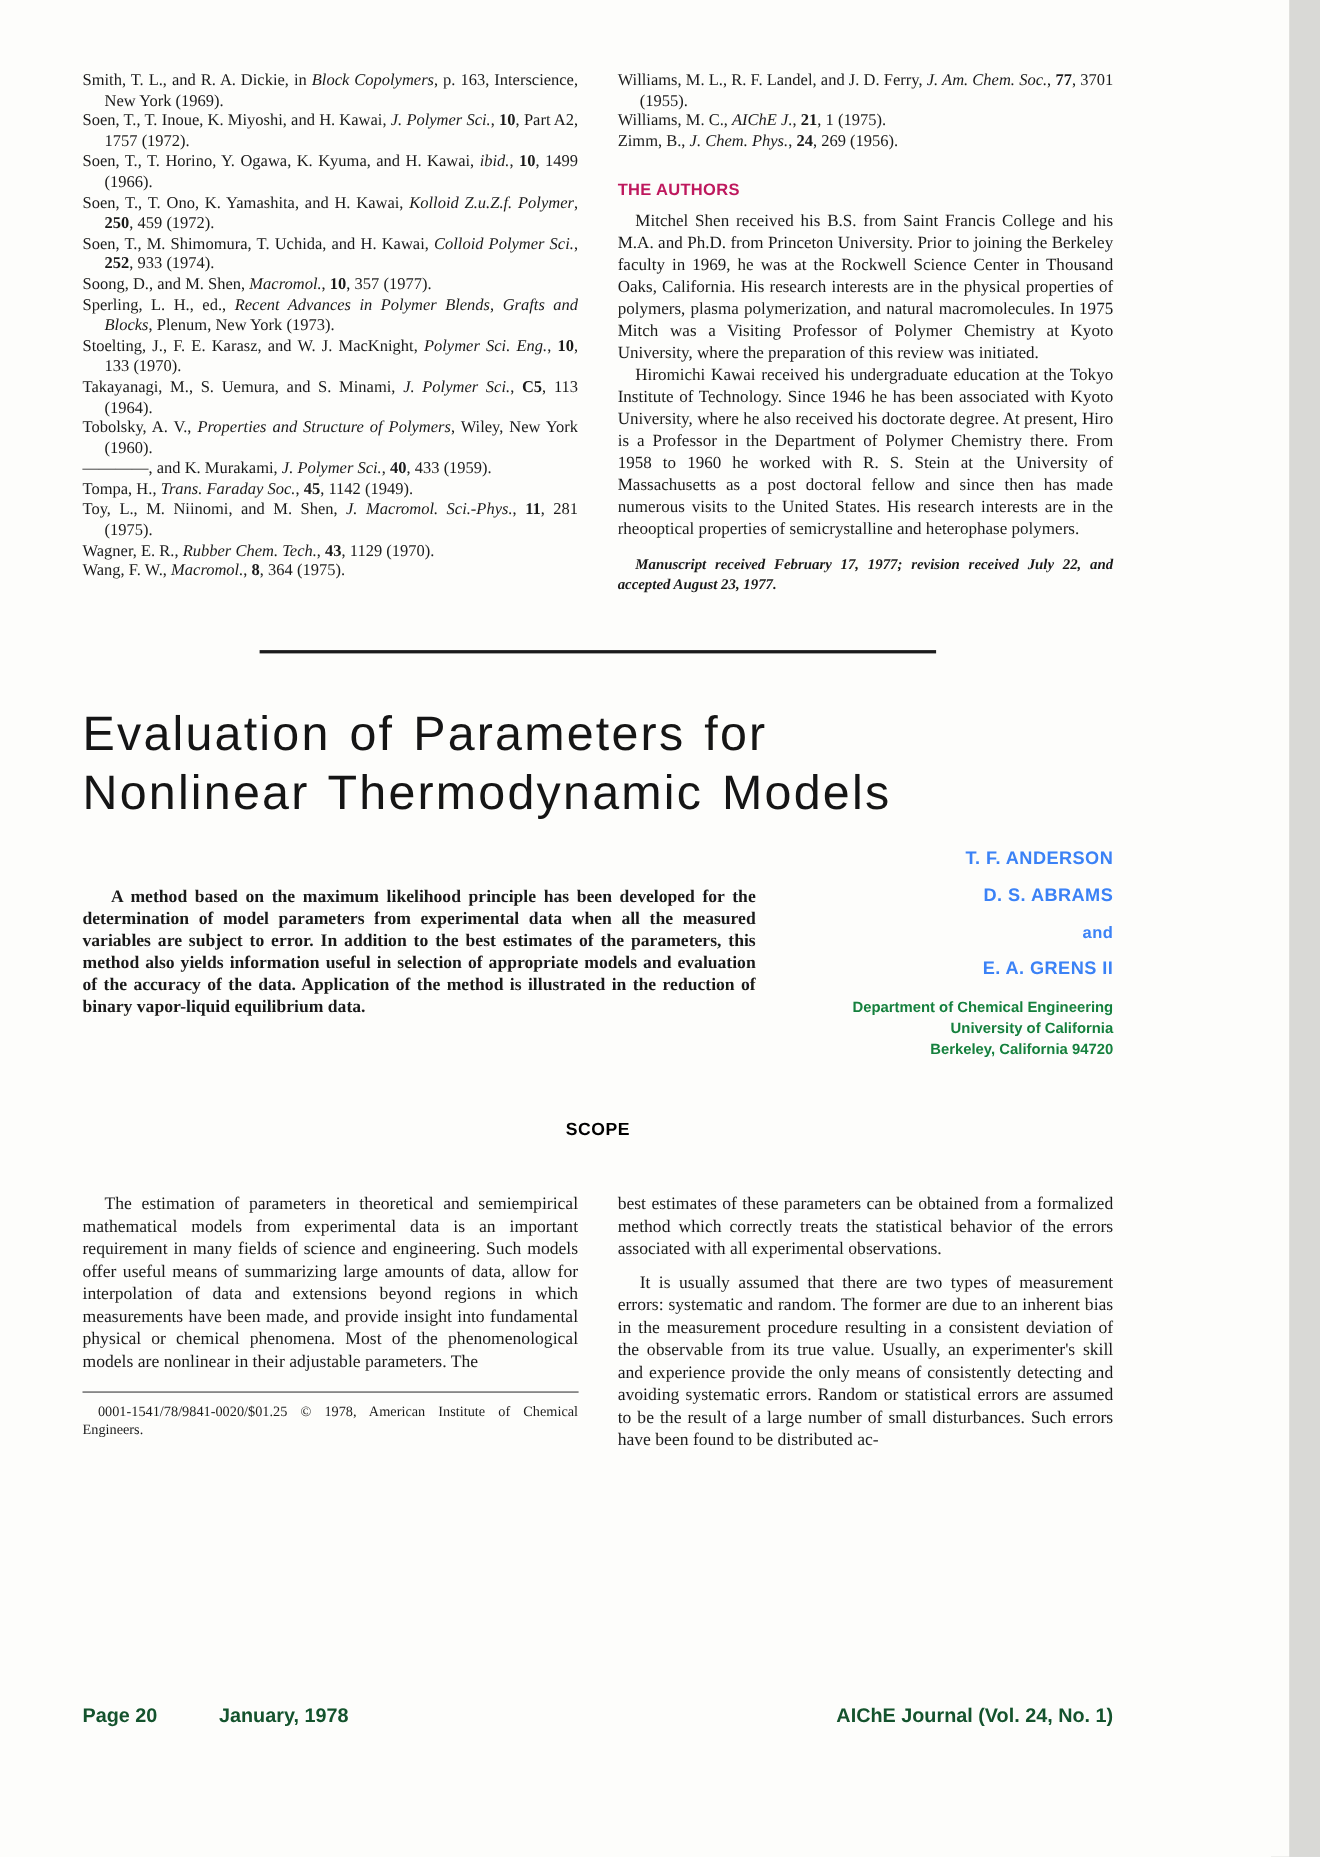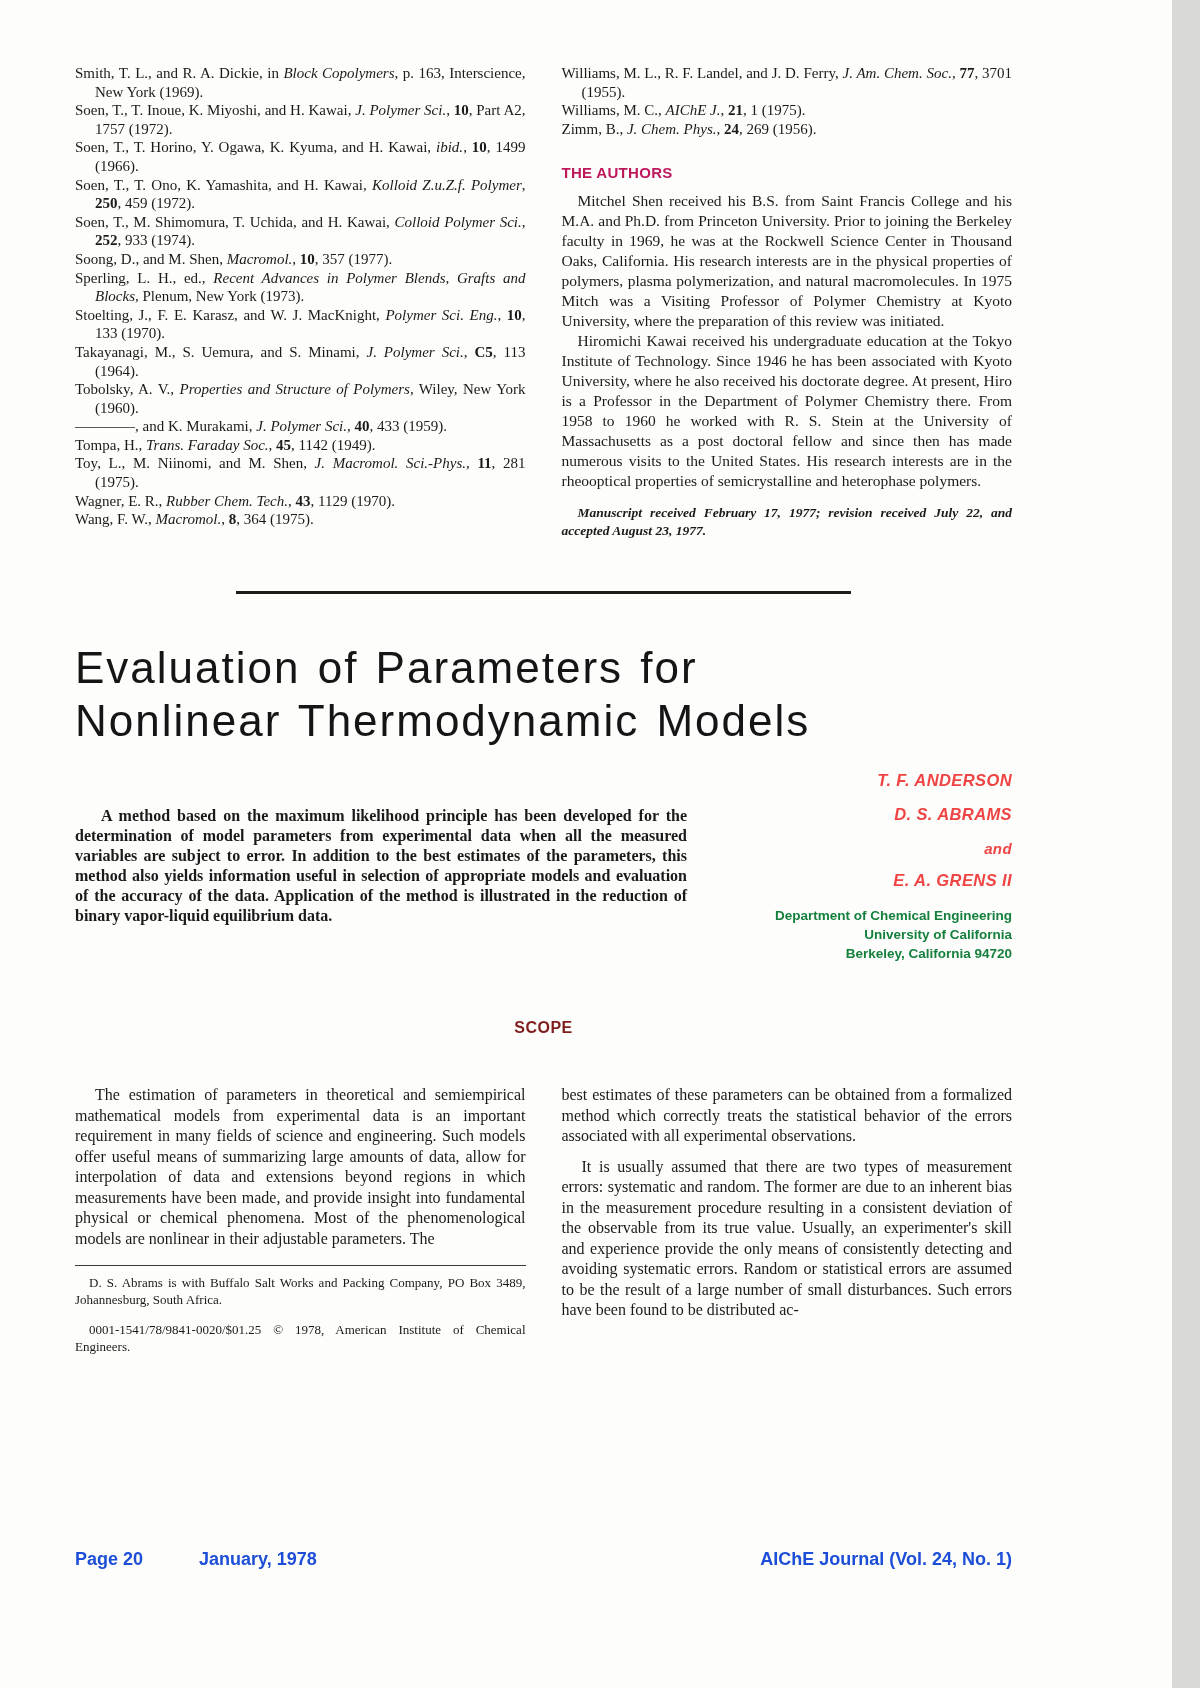--- a/index.html
+++ b/index.html
@@ -53,54 +53,54 @@
 
   .header-row { display:flex; margin-top:24px; align-items:flex-start; }
   .abstract {
     width:612px; flex:0 0 612px;
     font-weight:bold; font-size:16px; line-height:20px;
     text-align:justify; text-indent:26px; margin-top:34px;
   }
   .authors-block { flex:1; text-align:right; font-family:"Liberation Sans", sans-serif; }
   .author-names .author-name {
     font-weight:bold; font-size:16.5px; line-height:1;
-    margin-bottom:18px; letter-spacing:.4px; color:#ef4444;font-style:italic;
+    margin-bottom:18px; letter-spacing:.4px; color:#3b82f6;
   }
   .author-names .author-name:nth-child(3) { font-size:15px; margin-bottom:16px; }
   .affiliation { margin-top:6px; }
   .affiliation .affiliation-line {
     font-weight:bold; font-size:13.5px; line-height:19px; color:#15803d;
   }
 
   .scope-heading {
     text-align:center;
     font-family:"Liberation Sans", sans-serif;
     font-weight:bold; font-size:16px; letter-spacing:.5px;
-    margin-top:56px; color:#7f1d1d;
+    margin-top:56px; color:#000000;
   }
   .scope-cols { margin-top:48px; }
   .scope-cols .para {
     font-size:16px; line-height:20.5px;
     text-align:justify; text-indent:20px; margin-bottom:4px;
   }
   .scope-right .para:first-child { text-indent:0; }
   .scope-right .para { margin-bottom:10px; }
 
   .footnote-rule { width:100%; height:1px; background:#3a3a3a; margin-top:16px; }
   .footnotes .footnote {
     font-size:13px; line-height:16.5px;
     text-align:justify; text-indent:14px; margin-top:9px;
   }
   .footnotes .footnote + .footnote { margin-top:14px; }
 
   .page-footer {
     position:absolute; left:75px; right:160px; bottom:118px;
     display:flex; justify-content:space-between; align-items:flex-end;
     font-family:"Liberation Sans", sans-serif;
-    font-weight:bold; font-size:18px; color:#1d4ed8;
+    font-weight:bold; font-size:18px; color:#14532d;
   }
   .footer-left { display:flex; gap:56px; }
 </style>
 </head>
 <body>
 
 <div class="page">
 
   <section class="two-col refs-section">
     <div class="col">
@@ -164,21 +164,20 @@
 
   <h2 class="scope-heading">SCOPE</h2>
 
   <section class="two-col scope-cols">
     <div class="col scope-left">
       <div>
           <p class="para">The estimation of parameters in theoretical and semiempirical mathematical models from experimental data is an important requirement in many fields of science and engineering. Such models offer useful means of summarizing large amounts of data, allow for interpolation of data and extensions beyond regions in which measurements have been made, and provide insight into fundamental physical or chemical phenomena. Most of the phenomenological models are nonlinear in their adjustable parameters. The</p>
         </div>
       <div class="footnote-rule"></div>
       <div class="footnotes">
-          <p class="footnote">D. S. Abrams is with Buffalo Salt Works and Packing Company, PO Box 3489, Johannesburg, South Africa.</p>
           <p class="footnote">0001-1541/78/9841-0020/$01.25 © 1978, American Institute of Chemical Engineers.</p>
         </div>
     </div>
     <div class="col scope-right">
       <div class="scope-right-paras">
           <p class="para">best estimates of these parameters can be obtained from a formalized method which correctly treats the statistical behavior of the errors associated with all experimental observations.</p>
           <p class="para">It is usually assumed that there are two types of measurement errors: systematic and random. The former are due to an inherent bias in the measurement procedure resulting in a consistent deviation of the observable from its true value. Usually, an experimenter's skill and experience provide the only means of consistently detecting and avoiding systematic errors. Random or statistical errors are assumed to be the result of a large number of small disturbances. Such errors have been found to be distributed ac-</p>
         </div>
     </div>
   </section>

